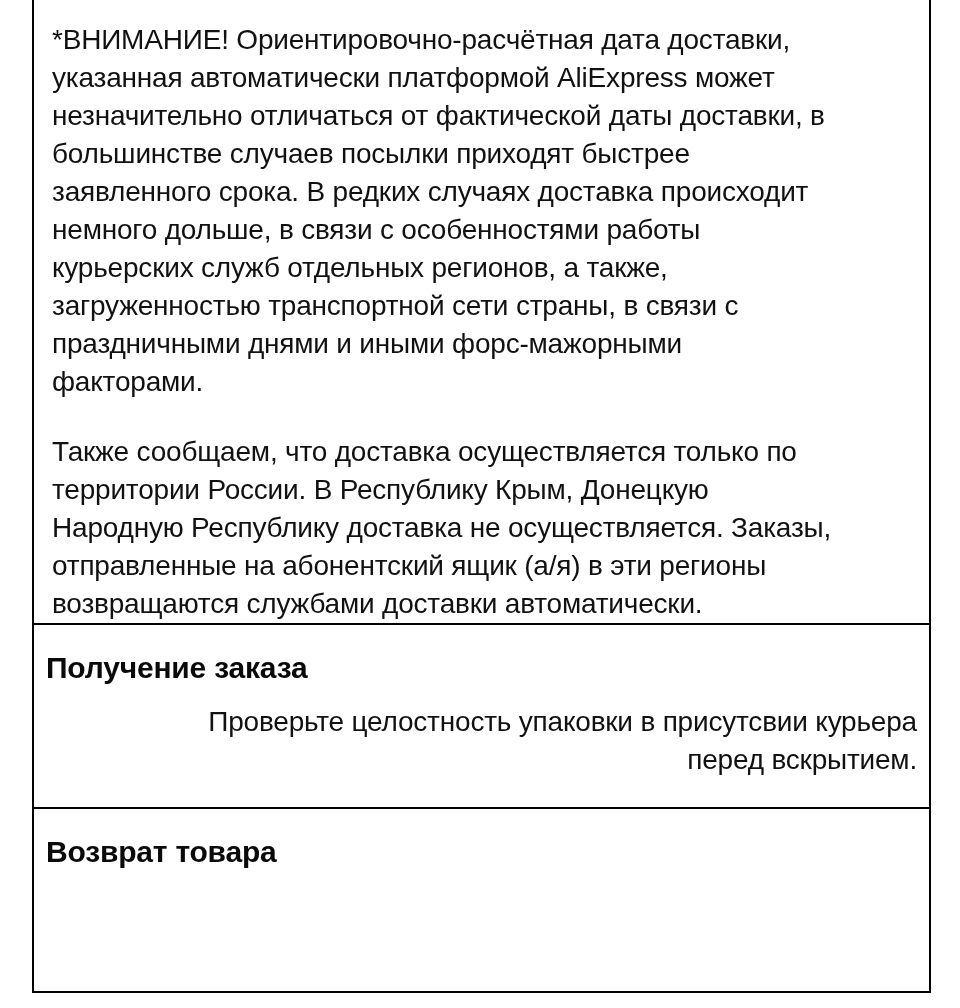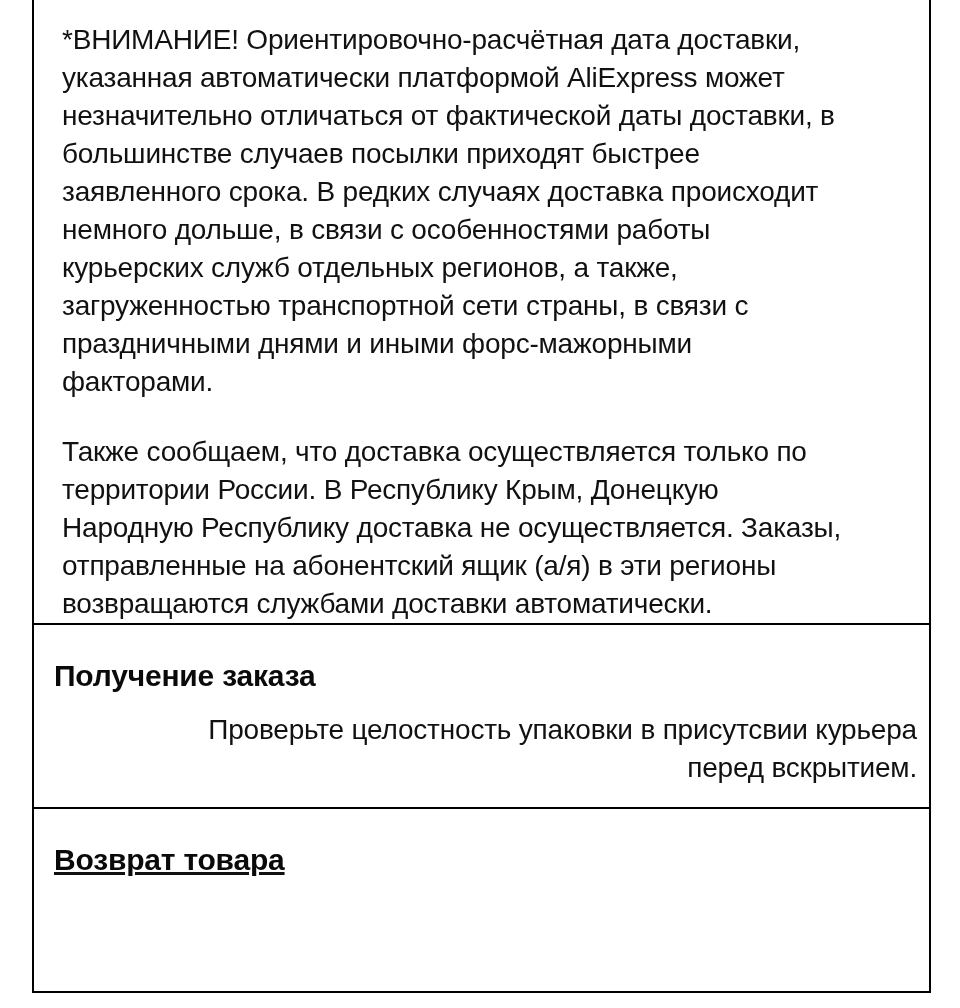--- a/index.html
+++ b/index.html
@@ -25,34 +25,34 @@
     border-top: none;
     background: #ffffff;
   }
   .section {
     box-sizing: border-box;
     overflow: hidden;
   }
   .section-divided {
     border-top: 2px solid #000000;
   }
-  .sec-delivery { height: 623px; padding: 21px 12px 0 28px; }
+  .sec-delivery { height: 623px; padding: 21px 12px 0 18px; }
   .sec-receiving { height: 184px; padding: 24px 12px 0 12px; }
-  .sec-returns  { height: 184px; padding: 24px 8px 0 12px; text-decoration: underline; }
+  .sec-returns  { height: 184px; padding: 24px 8px 0 12px; }
   .par {
     margin: 0;
     font-size: 28px;
     line-height: 38px;
     letter-spacing: -0.2px;
     white-space: pre-line;
     color: #111111;
   }
   .par + .par { margin-top: 32px; }
   .sec-title {
-    margin: 8px;
+    margin: 0;
     font-size: 30px;
     line-height: 38px;
     font-weight: 700;
     letter-spacing: -0.2px;
     color: #0a0a0a;
   }
   .sec-title + .par { margin-top: 16px; text-align: right; }
 </style>
 </head>
 <body>

